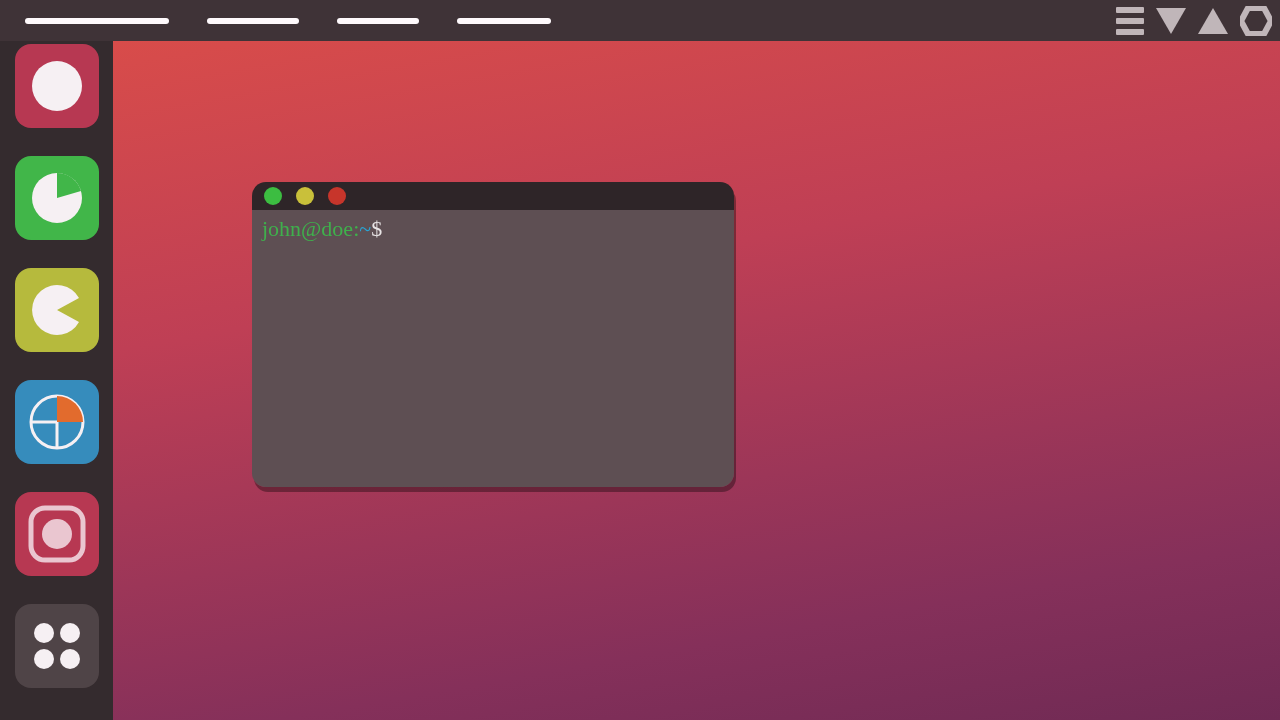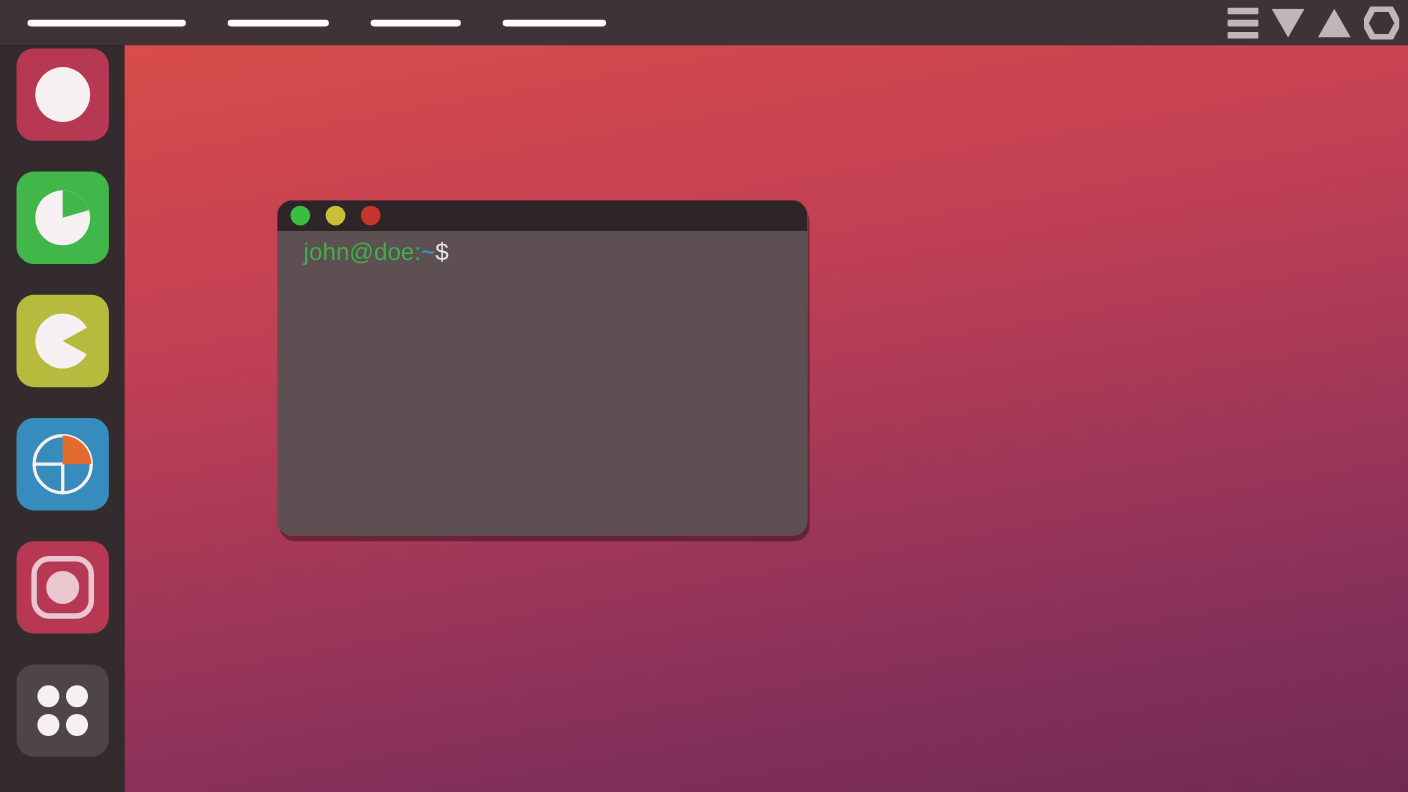--- a/index.html
+++ b/index.html
@@ -125,22 +125,22 @@
     width: 18px;
     height: 18px;
     border-radius: 50%;
   }
   .tl-green  { background: #3cbd41; }
   .tl-yellow { background: #c9c03a; }
   .tl-red    { background: #c7352b; }
   .term-body {
     height: 265px;
     background: #5e4f53;
-    padding: 6px 24px;
-    font-family: Liberation Sans, sans-serif;
+    padding: 6px 10px;
+    font-family: Liberation Serif, serif;
     font-size: 22px;
     line-height: 1.2;
   }
   .prompt .user { color: #3fb04c; }
   .prompt .path { color: #2aa4d4; }
   .prompt .sym  { color: #e8e4e5; }
 </style>
 </head>
 <body>
 

